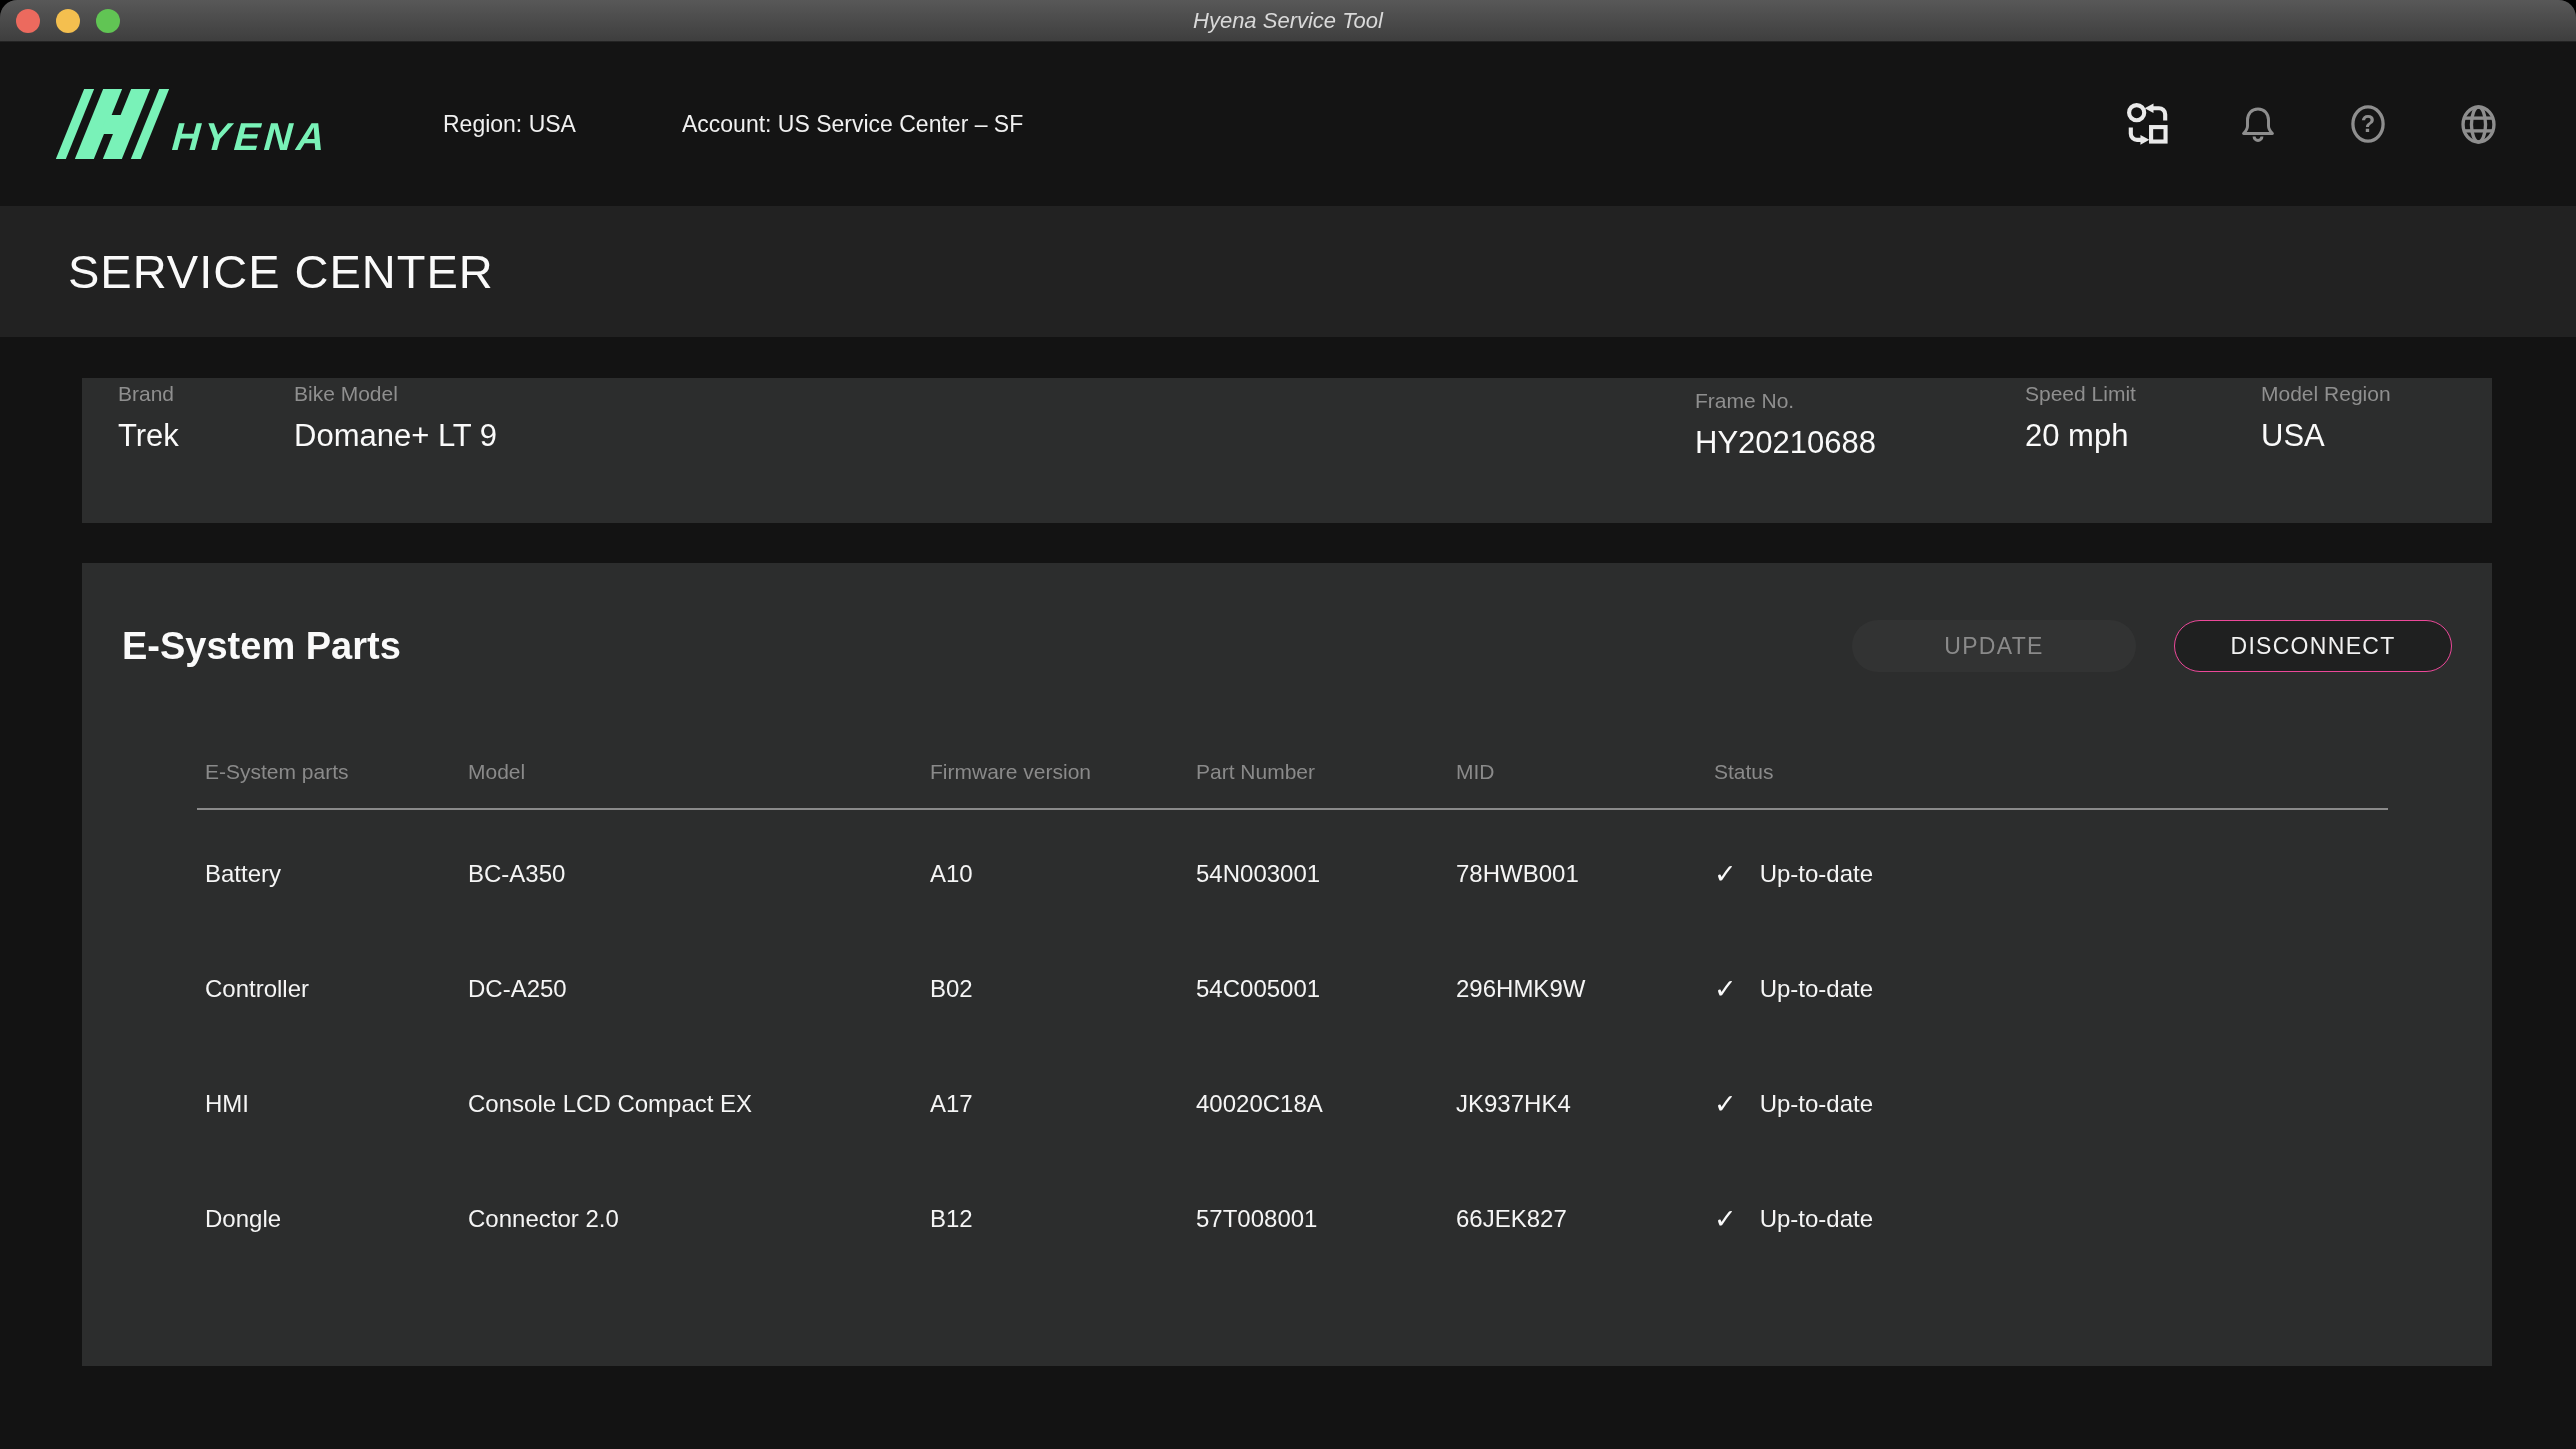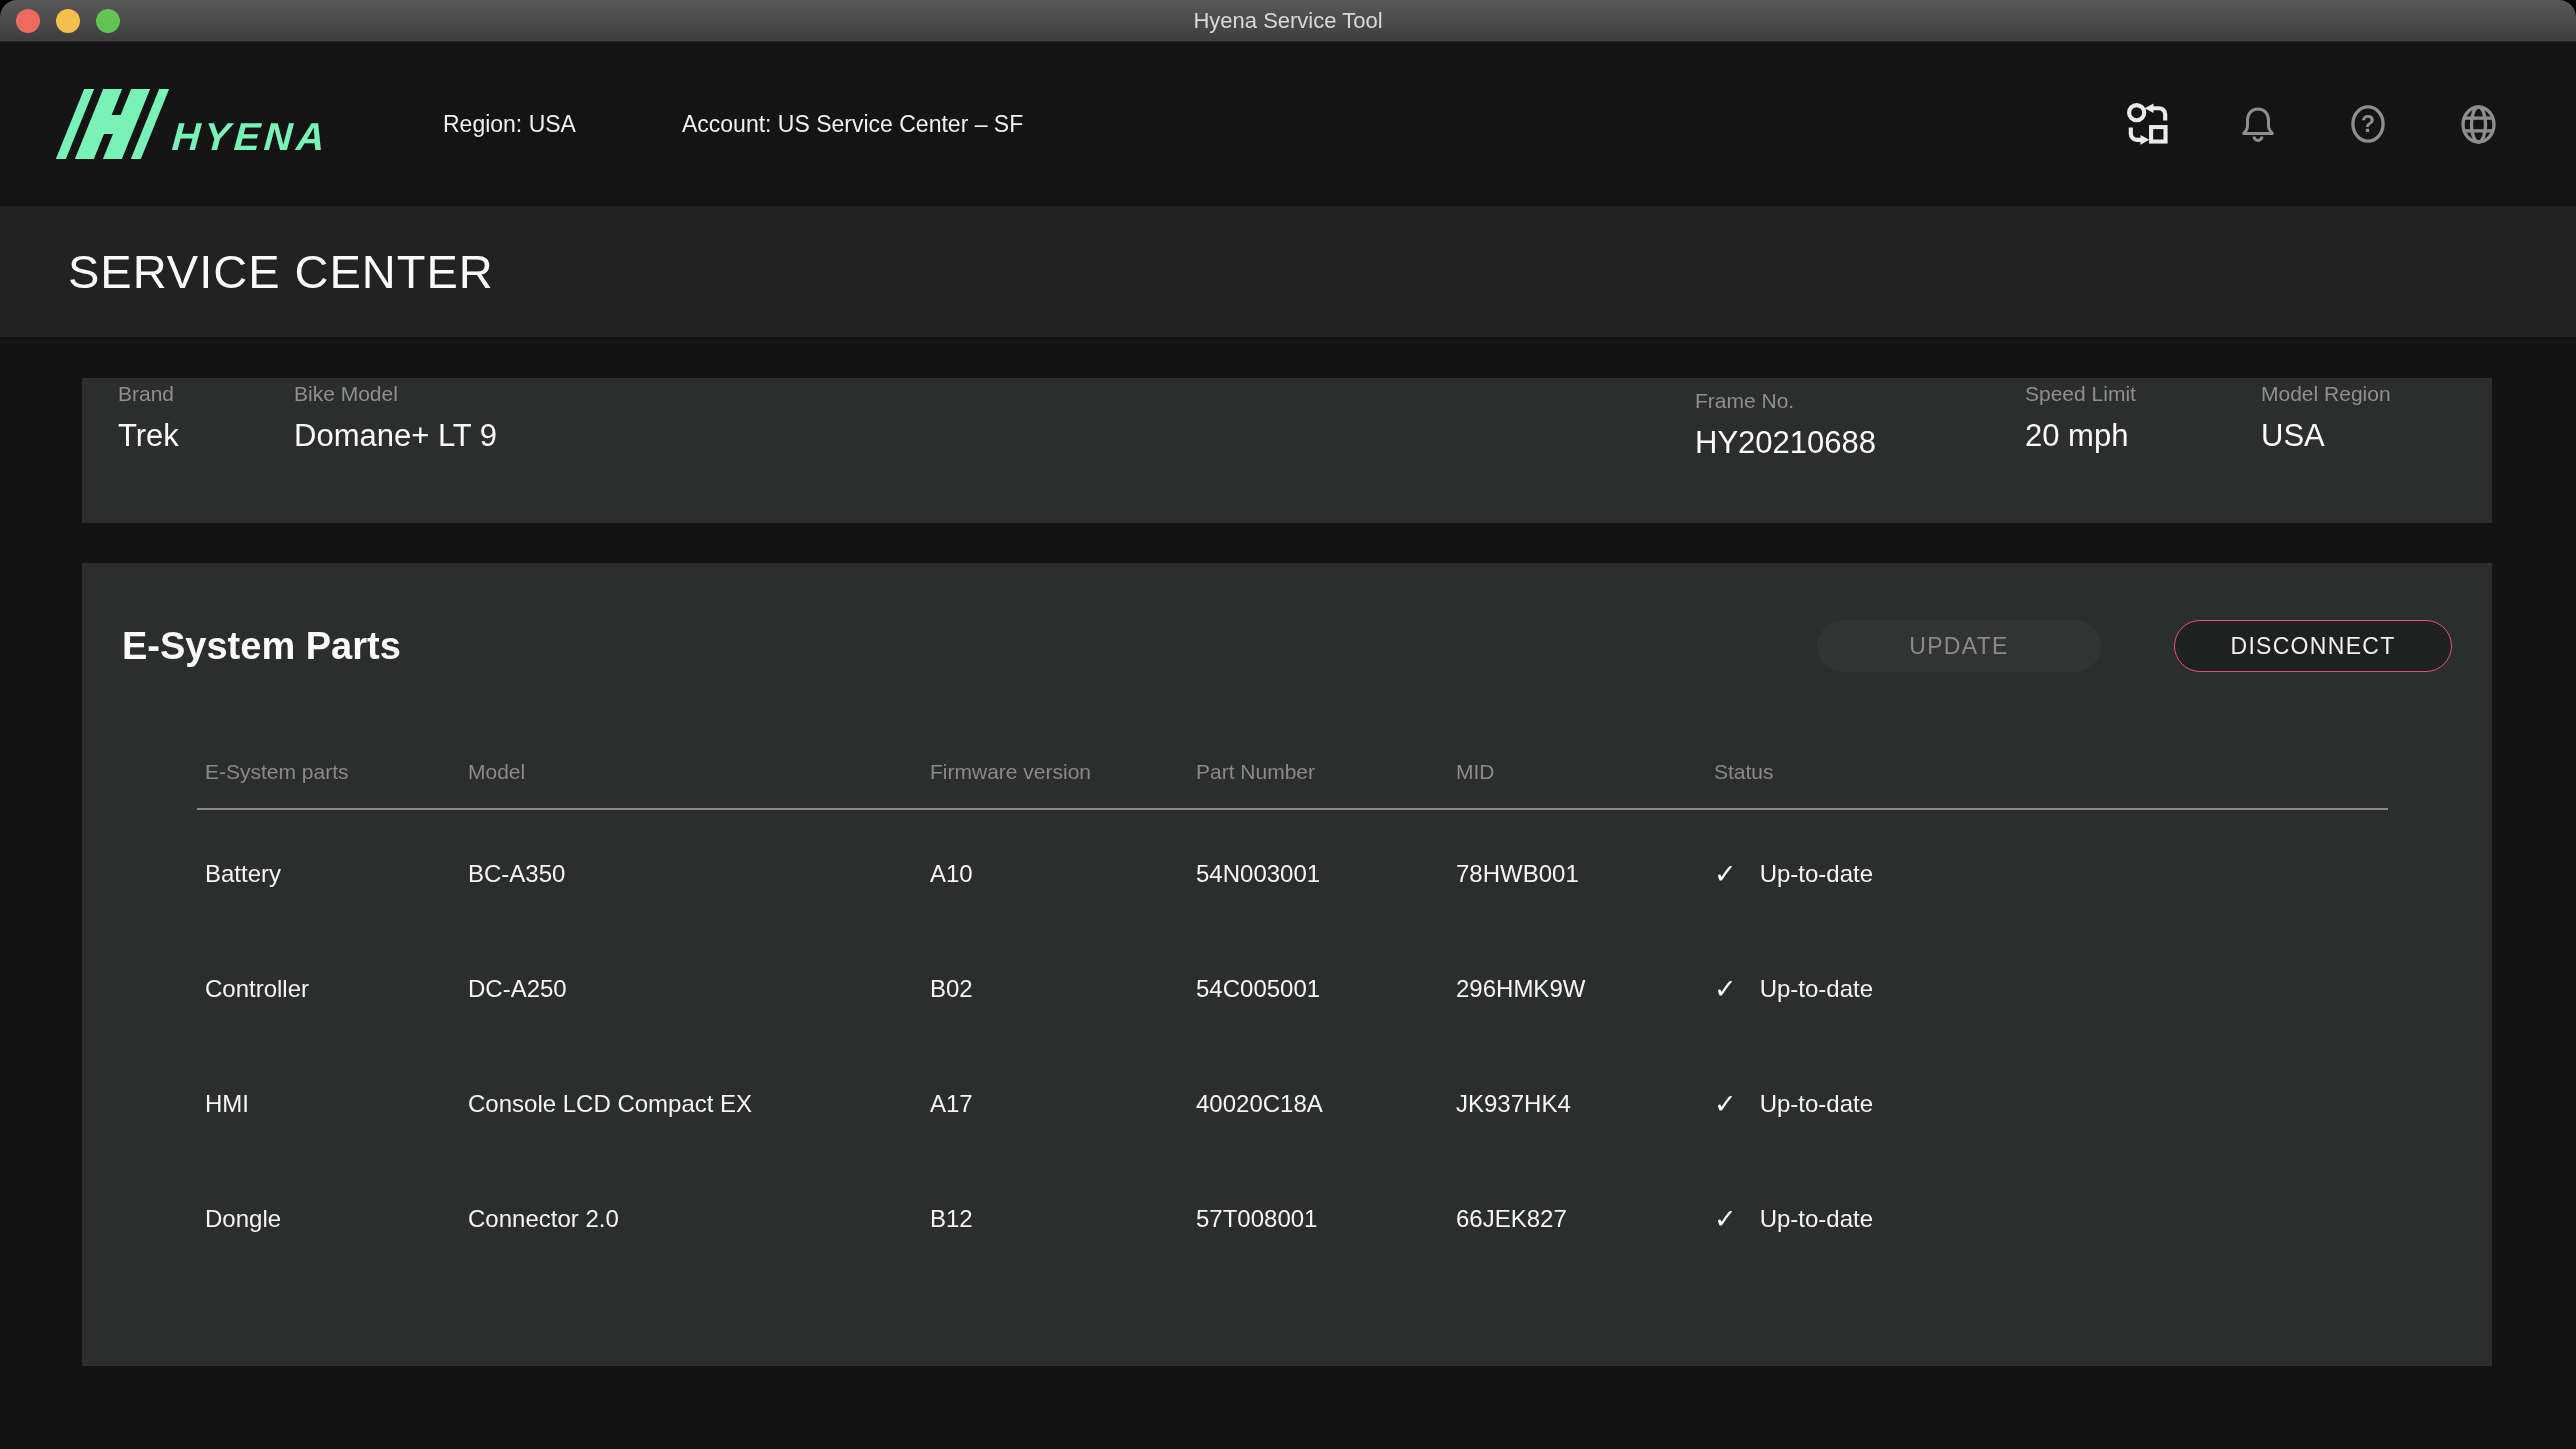--- a/index.html
+++ b/index.html
@@ -2,21 +2,21 @@
 <html style="font-size:10.7px"><head>
 <meta charset="utf-8">
 <style>
   * { margin:0; padding:0; box-sizing:border-box; }
   html,body { width:2576px; height:1449px; background:#000; overflow:hidden;
               font-family:"Liberation Sans","DejaVu Sans",sans-serif; }
   .window { width:2576px; height:1449px; background:#131313; border-radius:17.4px 17.4px 0 0; overflow:hidden; }
 
   
   .titlebar { position:relative; height:42px; background:linear-gradient(#585858,#3e3e3e);
-              border-bottom:1.3px solid #232323; display:flex; align-items:center; }
+              border-bottom:1.3px solid #232323; display:flex; align-items:center;font-style:italic; }
   .traffic { position:absolute; left:16px; top:0; height:42px; display:flex; align-items:center; gap:16px; }
   .tl { width:24px; height:24px; border-radius:50%; display:inline-block; }
   .tl.red { background:#ec6a5e; } .tl.yellow { background:#f4bf4f; } .tl.green { background:#61c554; }
   .title { width:100%; text-align:center; color:#d9d9d9; font-size:22px; }
 
   
   .nav { height:164px; background:#141414; display:flex; align-items:center; padding:0 76px 0 70px; }
   .logo { display:flex; align-items:flex-end; gap:17.4px; }
   .mark { position:relative; height:70px; display:flex; gap:8.7px; transform:skewX(-22deg); }
   .mark .b1,.mark .b4 { width:10px; height:70px; background:#79f2b8; }
@@ -45,21 +45,21 @@
   .field .fvalue { color:#fafafa; font-size:31px; }
   .f-brand { width:176px; }
   .f-model { flex:1; }
   .f-frame { width:330px;margin-top:7px; }
   .f-speed { width:236px; }
   .f-region { width:195px; }
 
   .parts-card { height:803px; padding:13px 40px; }
   .parts-head { margin-top:44px; height:52px; display:flex; align-items:center; }
   .parts-head h2 { color:#fafafa; font-size:38px; font-weight:700; }
-  .btns { margin-left:auto; display:flex; gap:73px; }
+  .btns { margin-left:auto; display:flex; gap:38px; }
   .btn { height:52px; border-radius:26px; font-size:23px; letter-spacing:1.3px;
          font-family:inherit; cursor:pointer; }
   .btn.update { width:284px; background:#323333; border:none; color:#8a8a8a; }
   .btn.disconnect { width:278px; background:#1f2020; border:1px solid #ec4899; color:#f2f2f2; }
 
   .table { margin:0 64px 0 75px; }
   .tgrid { display:grid; grid-template-columns:263px 462px 266px 260px 258px 1fr; }
   .thead { margin-top:85px; }
   .thead .cell { color:#8a8a8a; font-size:21px; line-height:29.5px; padding-left:8px; }
   .divider { margin-top:21.5px; height:2px; background:#8a8a8a; }

